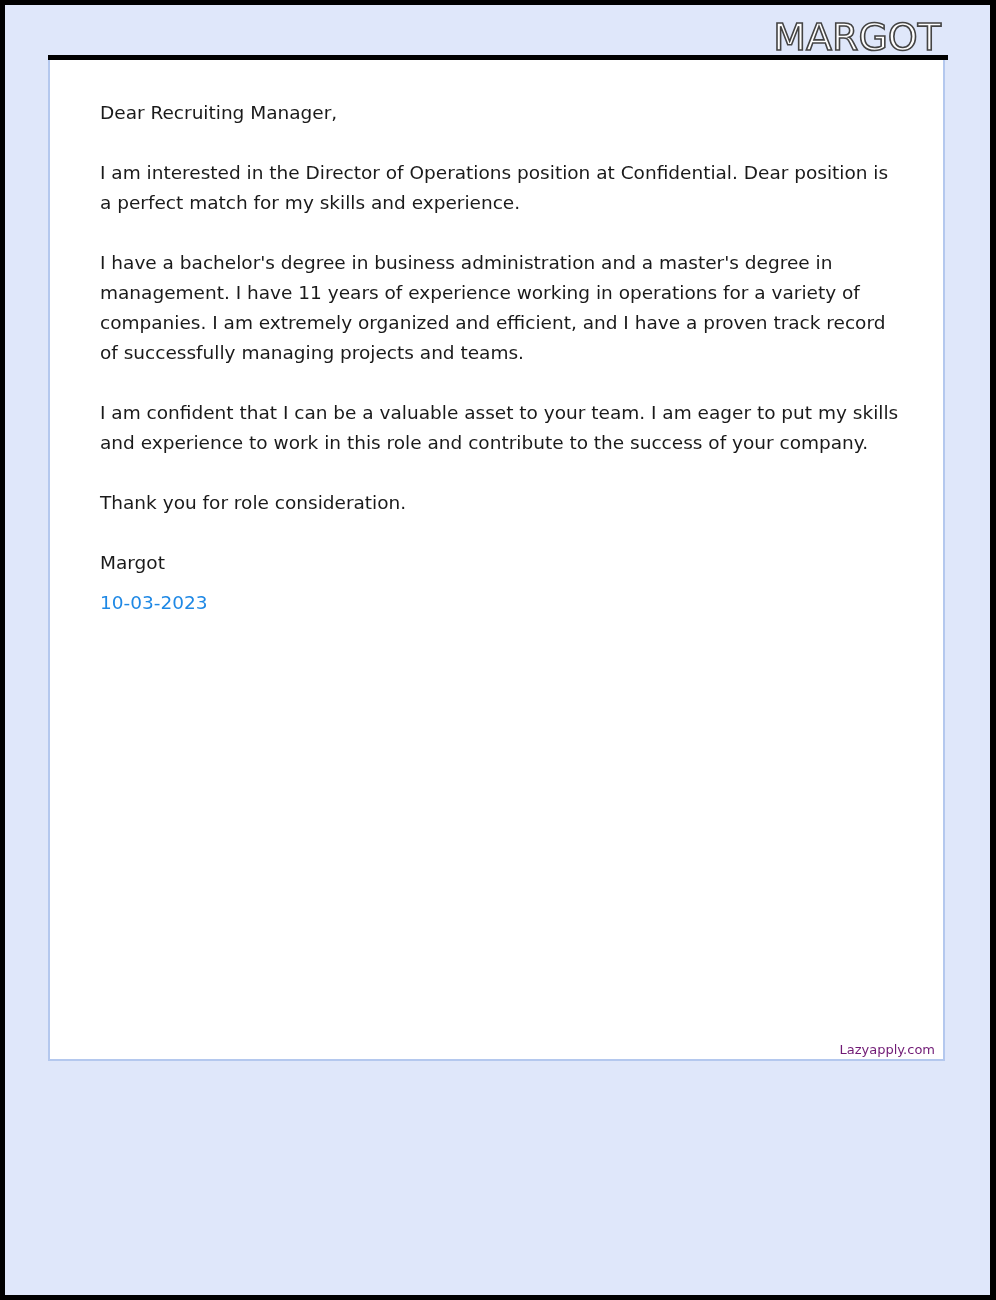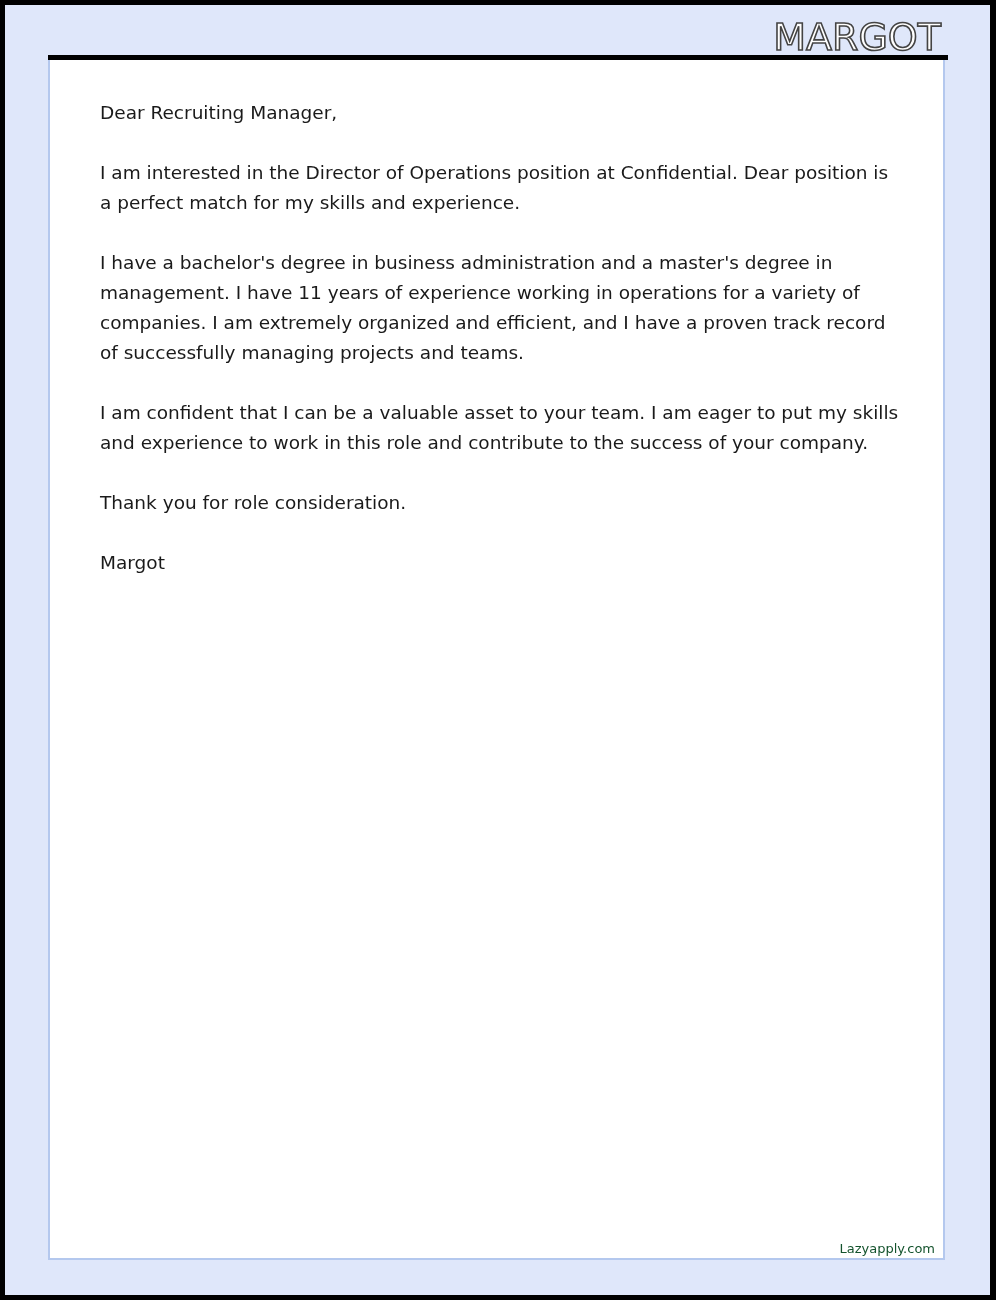--- a/index.html
+++ b/index.html
@@ -28,21 +28,21 @@
     }
     .topbar {
       position: absolute;
       left: 48px; top: 55px;
       width: 900px; height: 5px;
       background: #000;
     }
     .page {
       position: absolute;
       left: 48px; top: 60px;
-      width: 897px; height: 1200px;
+      width: 897px; height: 1001px;
       background: #fff;
       border-left: 2px solid #b4c8ee;
       border-right: 2px solid #b4c8ee;
       border-bottom: 2px solid #b4c8ee;
       box-sizing: border-box;
     }
     .content {
       position: absolute;
       left: 50px; top: 38px;
       width: 800px;
@@ -50,33 +50,34 @@
       line-height: 30px;
       color: #1a1a1a;
     }
     .content p { margin: 0 0 30px 0; }
     .content p.sig { margin: 0 0 10px 0; }
     .date { color: #1e88e5; margin: 0; }
     .footer {
       position: absolute;
       right: 8px; bottom: 2px;
       font-size: 13px;
-      color: #14532d;
+      color: #701a75;
     }
   </style>
 </head>
 <body>
 
 <div class="frame">
   <div class="brand">MARGOT</div>
 </div>
 <div class="topbar"></div>
 <div class="page">
   <div class="content">
     <p>Dear Recruiting Manager,</p>
     <p>I am interested in the Director of Operations position at Confidential. Dear position is a perfect match for my skills and experience.</p>
     <p>I have a bachelor's degree in business administration and a master's degree in management. I have 11 years of experience working in operations for a variety of companies. I am extremely organized and efficient, and I have a proven track record of successfully managing projects and teams.</p>
     <p>I am confident that I can be a valuable asset to your team. I am eager to put my skills and experience to work in this role and contribute to the success of your company.</p>
     <p>Thank you for role consideration.</p>
     <p class="sig">Margot</p>
+    <p class="date">10-03-2023</p>
   </div>
   <div class="footer">Lazyapply.com</div>
 </div>
 
 </body></html>

